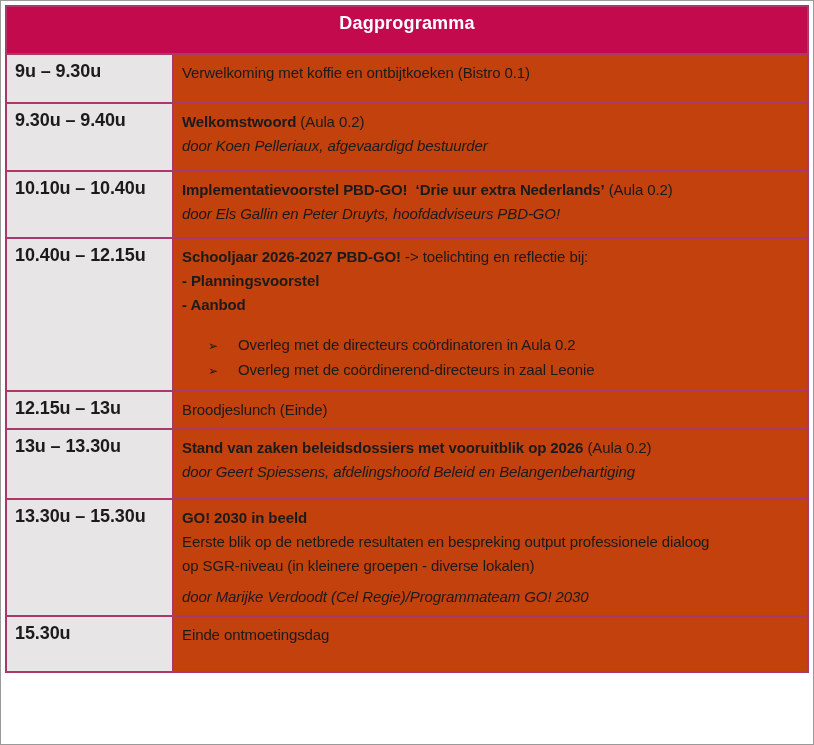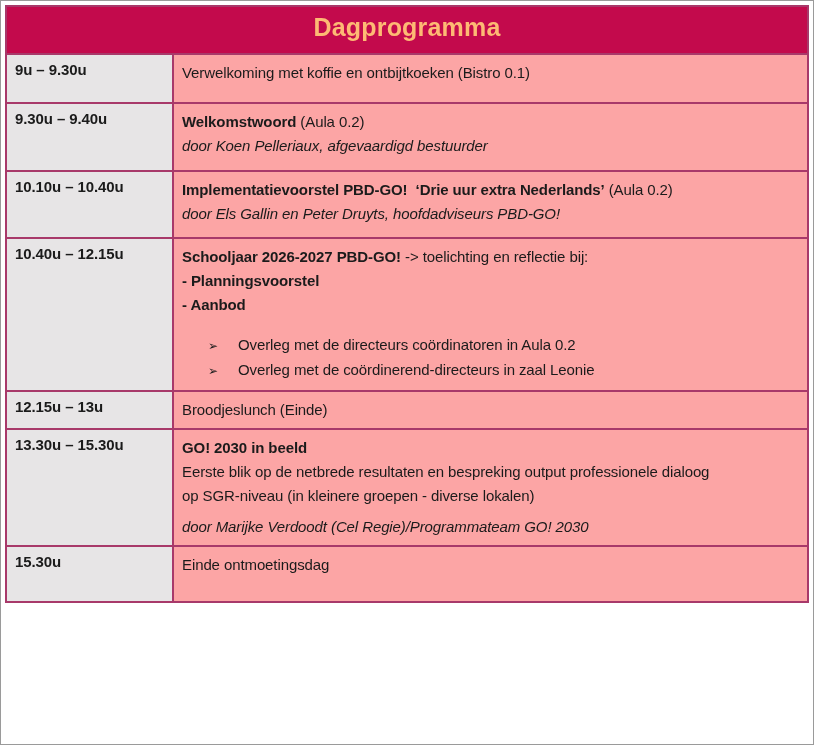--- a/index.html
+++ b/index.html
@@ -20,38 +20,38 @@
   }
   table.program th, table.program td{
     border:2px solid var(--border);
     vertical-align:top;
     padding:6px 8px;
     box-sizing:border-box;
   }
   th.title-cell{
     background:var(--crimson);
     border-color:var(--crimson);
-    color:#fdba74;
+    color:#ffffff;
     text-align:center;
-    font-size:25px;
+    font-size:18px;
     font-weight:700;
     height:48px;
     padding:6px 0;
     letter-spacing:0.2px;
   }
   td.time{
     background:var(--timebg);
     width:167px;
     font-weight:700;
-    font-size:15px;
+    font-size:18px;
     padding-top:8px;
     letter-spacing:-0.1px;
   }
   td.desc{
-    background:#fca5a5;
+    background:#c2410c;
     font-size:15px;
     letter-spacing:-0.1px;
   }
   .ln{
     line-height:24px;
     white-space:pre-wrap;
     min-height:10px;
   }
   .seg{}
   .b{font-weight:700;}
@@ -118,20 +118,27 @@
       </td>
     </tr>
 
     <tr style="height:36px">
       <td class="time">12.15u – 13u</td>
       <td class="desc">
         <div class="ln"><span class="seg">Broodjeslunch (Einde)</span></div>
       </td>
     </tr>
 
+    <tr style="height:70px">
+      <td class="time">13u – 13.30u</td>
+      <td class="desc">
+        <div class="ln"><span class="seg b">Stand van zaken beleidsdossiers met vooruitblik op 2026</span><span class="seg"> (Aula 0.2)</span></div>
+        <div class="ln"><span class="seg i">door Geert Spiessens, afdelingshoofd Beleid en Belangenbehartiging</span></div>
+      </td>
+    </tr>
 
     <tr style="height:117px">
       <td class="time">13.30u – 15.30u</td>
       <td class="desc">
         <div class="ln"><span class="seg b">GO! 2030 in beeld</span></div>
         <div class="ln"><span class="seg">Eerste blik op de netbrede resultaten en bespreking output professionele dialoog</span></div>
         <div class="ln"><span class="seg">op SGR-niveau (in kleinere groepen - diverse lokalen)</span></div>
         <div class="ln gap-top"><span class="seg i">door Marijke Verdoodt (Cel Regie)/Programmateam GO! 2030</span></div>
       </td>
     </tr>

